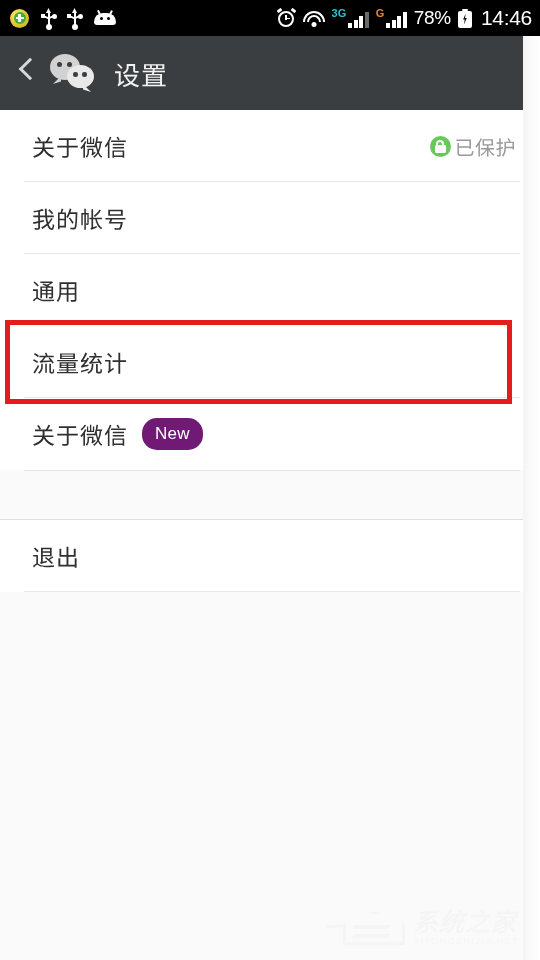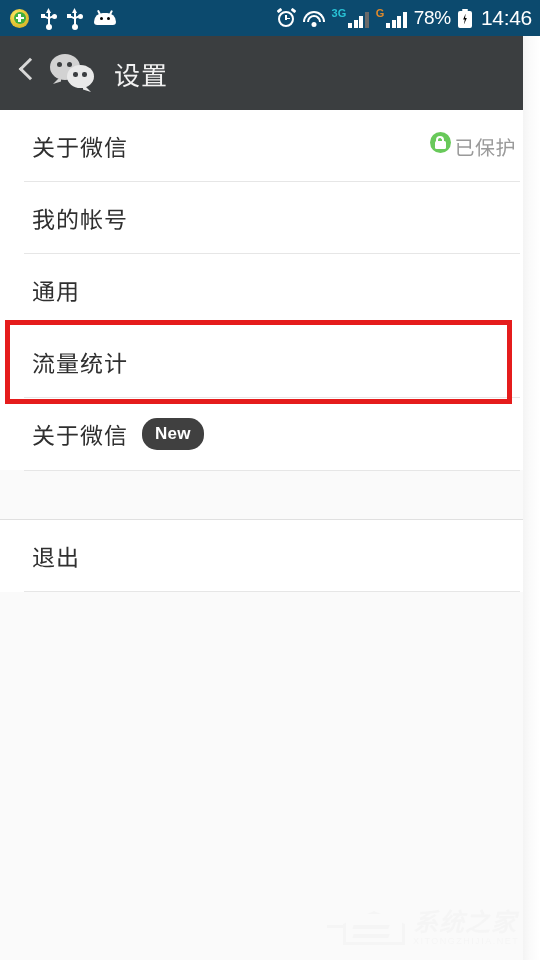--- a/index.html
+++ b/index.html
@@ -14,21 +14,21 @@
     position:relative;
     width:540px; height:960px;
     background:#fbfbfb;
     overflow:hidden;
   }
 
   
   #status-bar {
     position:absolute; left:0; top:0;
     width:540px; height:36px;
-    background:#0c4a6e;
+    background:#000000;
     display:flex; align-items:center;
     padding:0 8px 0 10px;
     color:#ffffff;
   }
   .sb-left { display:flex; align-items:center; gap:13px; }
   .sb-right { margin-left:auto; display:flex; align-items:center; gap:7px; }
 
   .ic-shield {
     width:19px; height:19px; border-radius:50%;
     background:radial-gradient(circle at 35% 32%, #ffe96a 0%, #e8c93a 45%, #c9a81f 100%);
@@ -189,47 +189,46 @@
   }
   .row .label {
     font-size:23px; color:#2f2f2f; letter-spacing:1px;
   }
   .row .sep {
     position:absolute; left:24px; right:20px; bottom:0;
     height:1px; background:#e6e6e6;
   }
 
   .row .right-area {
-    margin-left:auto; display:flex; align-items:flex-start; gap:4px;
+    margin-left:auto; display:flex; align-items:center; gap:4px;
   }
   .lock-icon {
     position:relative; width:21px; height:21px; border-radius:50%;
     background:#68c95a; flex:none;
   }
   .lock-icon .shackle {
     position:absolute; left:6.5px; top:4px; width:8px; height:6px;
     border:2px solid #ffffff; border-bottom:none; border-radius:4px 4px 0 0;
   }
   .lock-icon .bodyl {
     position:absolute; left:5px; top:9px; width:11px; height:8px;
     background:#ffffff; border-radius:1.5px;
   }
   .protected-text { font-size:20px; color:#9a9a9a; letter-spacing:0.5px; }
 
   .new-badge {
     display:inline-block;
     margin-left:14px;
-    background:#404040;
+    background:#701a75;
     color:#ffffff;
     font-size:17px;
     line-height:1;
     padding:7px 13px 8px 13px;
     border-radius:15px;
     letter-spacing:0.3px;
-    font-weight:bold;
   }
 
   .gap { height:50px; background:#fafafa; position:relative; }
   .gap .topline {
     position:absolute; left:24px; right:20px; top:0; height:1px; background:#e6e6e6;
   }
   .gap .botline {
     position:absolute; left:0; right:0; bottom:0; height:1px; background:#e0e0e0;
   }
 

